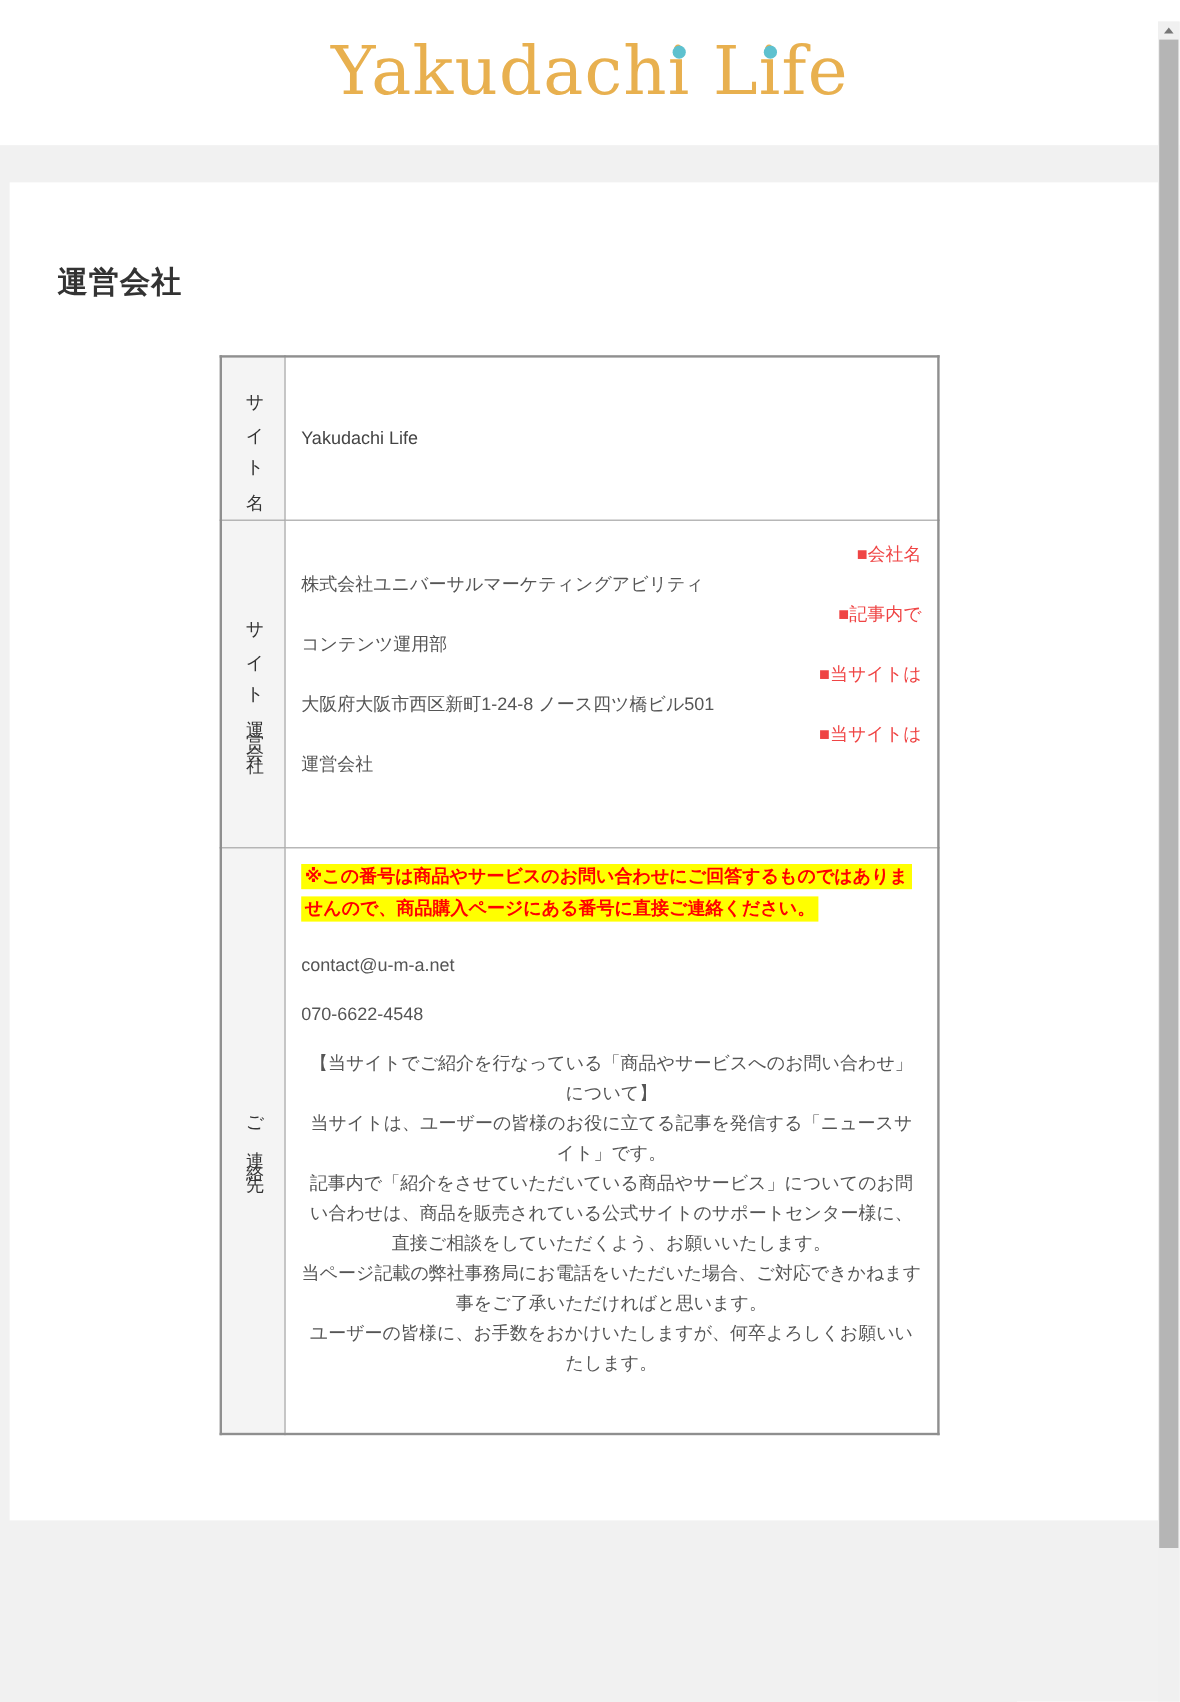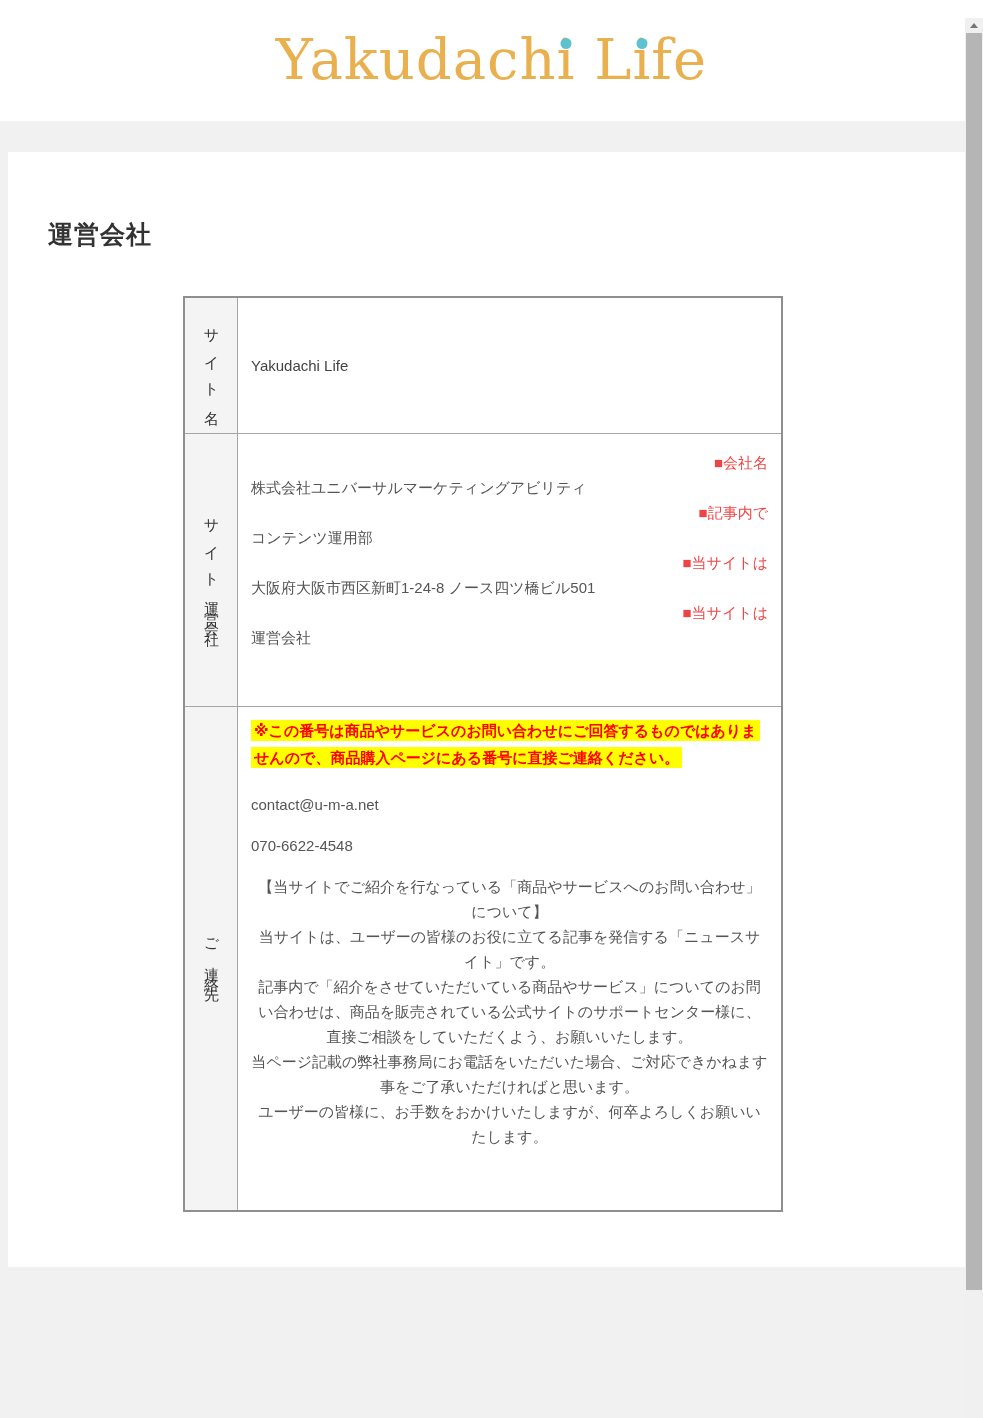--- a/index.html
+++ b/index.html
@@ -68,21 +68,21 @@
     writing-mode:vertical-rl; -webkit-writing-mode:vertical-rl;
     text-orientation:upright; -webkit-text-orientation:upright;
     letter-spacing:10px; font-size:15px; color:#333333;
   }
   .row-site-name th, .row-site-name td { height:119px; }
   .row-company th,   .row-company td   { height:246px; }
   .row-contact th,   .row-contact td   { height:469px; }
 
   .row-site-name td { vertical-align:middle; padding:0 13px; color:#444444; }
   .row-company td   { vertical-align:top;    padding:16px 13px 10px; }
-  .row-contact td   { vertical-align:top;    padding:10px 13px 24px; }
+  .row-contact td   { vertical-align:top;    padding:10px 13px 8px; }
 
   .pair-label { font-weight:normal; color:#ef4444; line-height:25px;text-align:right; }
   .pair-value { color:#555555; line-height:25px; }
 
   .row-contact p { margin:0 0 16px; line-height:25px; color:#555555; }
   p.warning-line { line-height:27px; margin:0 0 21px; }
   .warning-highlight {
     background:var(--warning-bg,#ffff00);
     color:var(--warning-text,#ff0000);
     font-weight:bold; padding:2px 3px;

